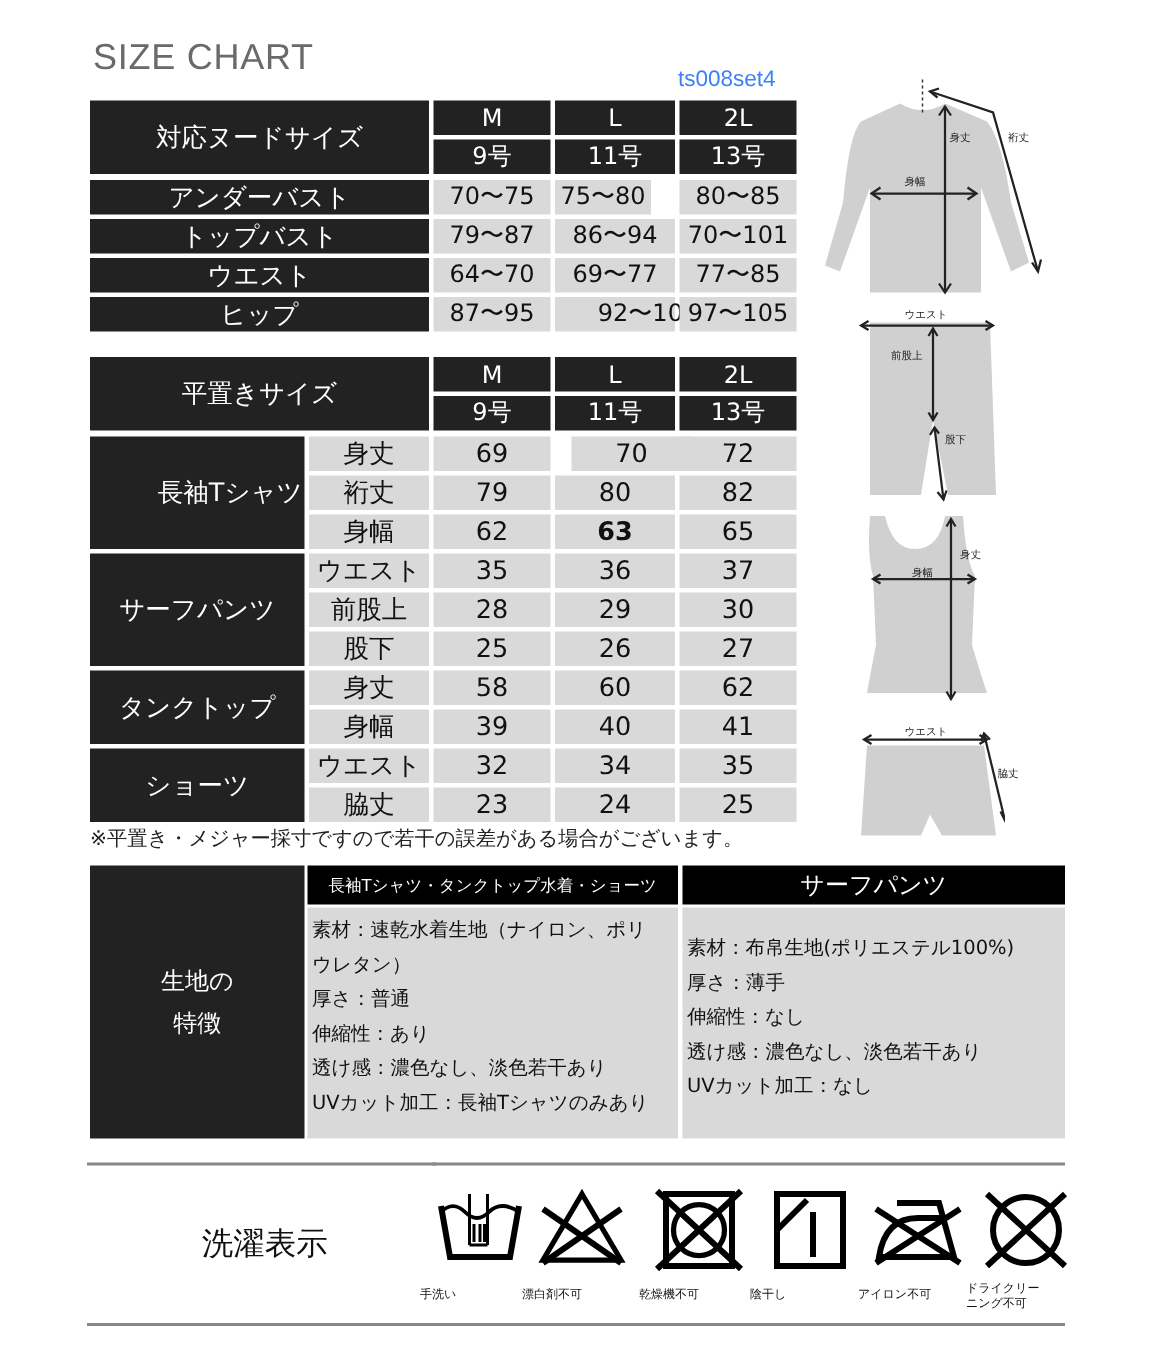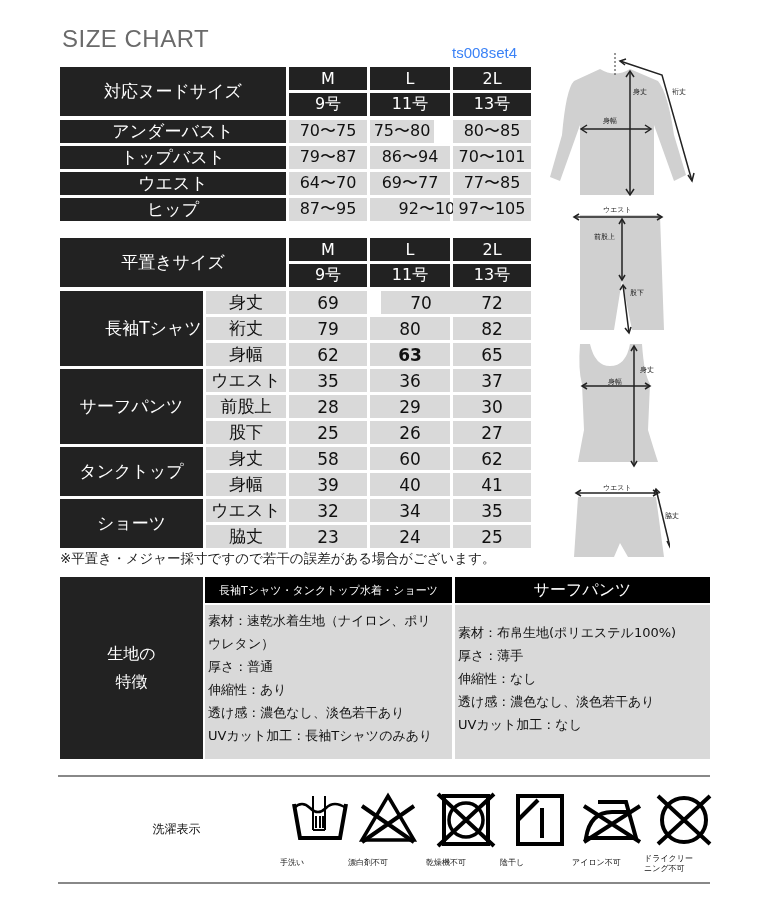--- a/index.html
+++ b/index.html
@@ -14,21 +14,21 @@
   .light { background: #d9d9d9; color: #111111; }
   .black { background: #000000; color: #ffffff; }
   .lbl { font-size: 17px; }
 
   .note { position: absolute; left: 60px; top: 550px; font-size: 13.5px; color: #222; }
 
   .feat-text { position: absolute; font-size: 13px; line-height: 23px; color: #111; white-space: nowrap; }
 
   .hr { position: absolute; height: 2px; background: #888888; }
 
-  .care-label { position: absolute; left: 60px; top: 775px; width: 233px; height: 108px; display: flex; align-items: center; justify-content: center; font-size: 12px; color: #111; }
+  .care-label { position: absolute; left: 60px; top: 775px; width: 233px; height: 108px; display: flex; align-items: center; justify-content: center; font-size: 21px; color: #111; }
 
   .icon { position: absolute; width: 60px; height: 60px; }
   .icon-label { position: absolute; font-size: 8px; width: 80px; line-height: 10px; color: #111; }
 
   .diagram { position: absolute; }
   .dlabel { position: absolute; font-size: 7px; color: #222; }
 </style>
 </head>
 <body>
 

